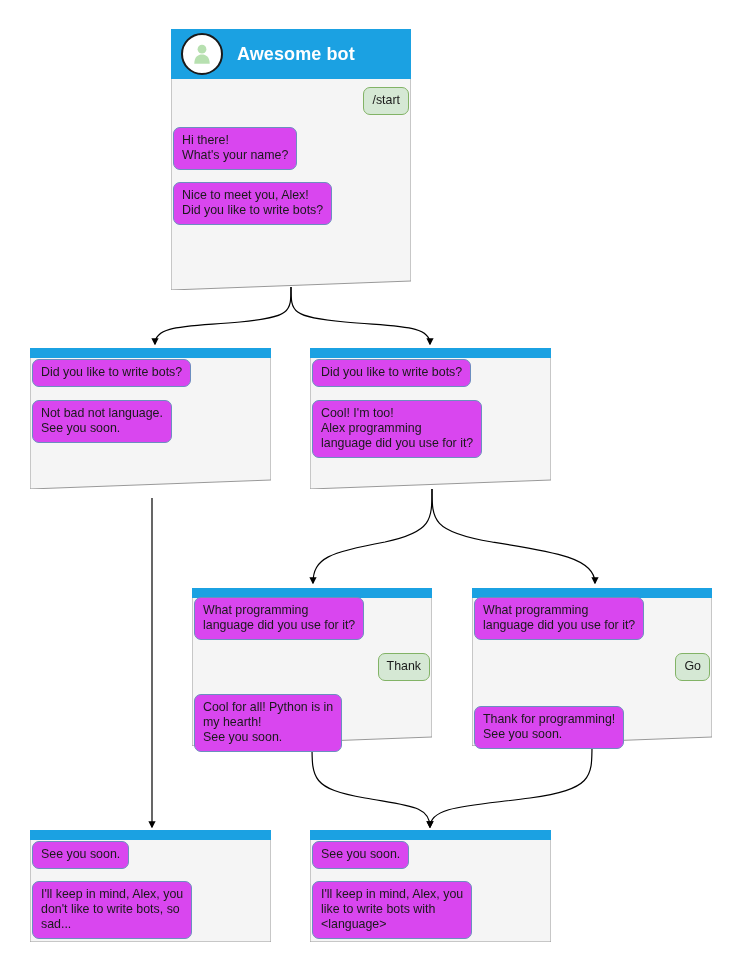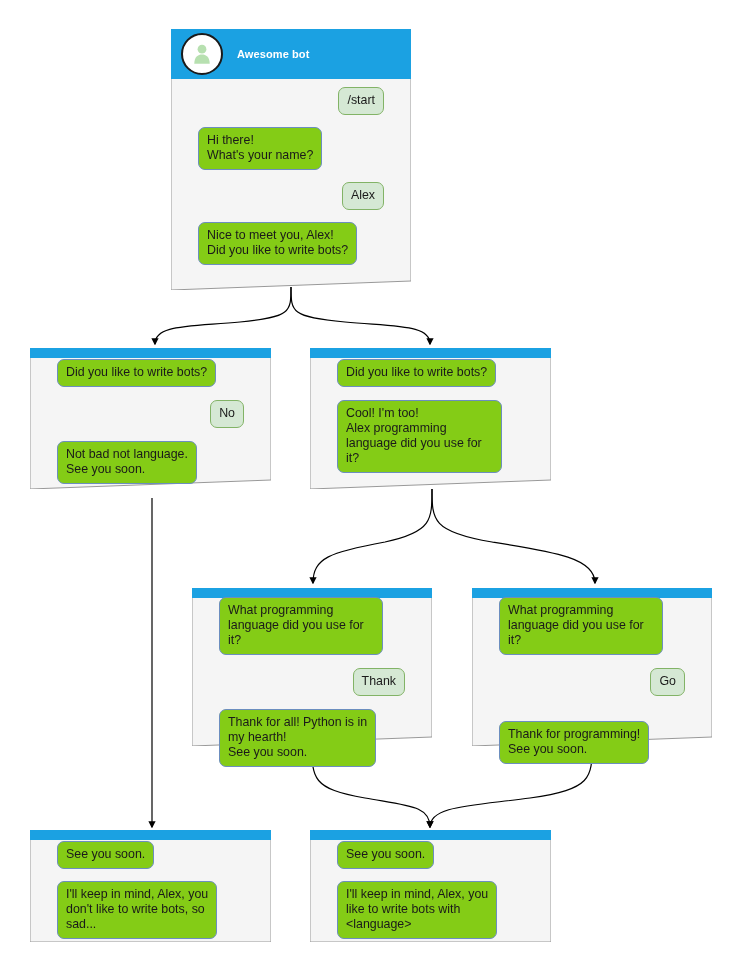--- a/index.html
+++ b/index.html
@@ -74,53 +74,53 @@
     border-radius: 50%;
     background: #ffffff;
     border: 2px solid #1a1a1a;
     display: flex;
     align-items: center;
     justify-content: center;
     flex: 0 0 auto;
   }
   .hdr-title {
     color: #ffffff;
-    font-size: 11px;
+    font-size: 18px;
     font-weight: bold;
     margin-left: 14px;
     letter-spacing: .1px;
     white-space: nowrap;
   }
 
   
   .msgs {
     position: absolute;
     left: 0;
     width: 100%;
     box-sizing: border-box;
-    padding: 0 27px;
+    padding: 0 2px;
   }
   .row {
     display: flex;
     width: 100%;
   }
   .row.left  { justify-content: flex-start; }
   .row.right { justify-content: flex-end; }
 
   .bubble {
     box-sizing: border-box;
     border-radius: 7px;
     font-size: 12.4px;
     line-height: 15px;
     padding: 5px 8px 6px 8px;
     white-space: pre-line;
     max-width: 88%;
   }
   .bubble.bot {
-    background: #84cc16;
+    background: #d946ef;
     border: 1px solid #6c8ebf;
   }
   .bubble.user {
     background: #d5e8d4;
     border: 1px solid #82b366;
   }
 </style>
 </head>
 <body>
 
@@ -163,43 +163,37 @@
         <div class="hdr-title">Awesome bot</div>
       </div>
       <div class="msgs" style="top:58px;">
         <div class="row right" style="margin-bottom:12px;">
           <div class="bubble user">/start</div>
         </div>
         <div class="row left" style="margin-bottom:12px;">
           <div class="bubble bot">Hi there!
 What's your name?</div>
         </div>
-        <div class="row right" style="margin-bottom:12px;">
-          <div class="bubble user">Alex</div>
-        </div>
         <div class="row left">
           <div class="bubble bot">Nice to meet you, Alex!
 Did you like to write bots?</div>
         </div>
       </div>
     </div>
   </div>
 
   <div class="node" style="left:30px; top:348px; width:241px; height:141px;">
     <svg class="node-skew" viewBox="0 0 241 141" preserveAspectRatio="none" xmlns="http://www.w3.org/2000/svg">
       <polygon points="0,0 241,0 241,132 0,141" fill="#f5f5f5" stroke="#999999" stroke-width="1"></polygon>
     </svg>
     <div class="node-body">
       <div class="hdr hdr-slim"></div>
       <div class="msgs" style="top:11px;">
         <div class="row left" style="margin-bottom:13px;">
           <div class="bubble bot">Did you like to write bots?</div>
-        </div>
-        <div class="row right" style="margin-bottom:13px;">
-          <div class="bubble user">No</div>
         </div>
         <div class="row left">
           <div class="bubble bot">Not bad not language.
 See you soon.</div>
         </div>
       </div>
     </div>
   </div>
 
   <div class="node" style="left:310px; top:348px; width:241px; height:141px;">
@@ -229,21 +223,21 @@
       <div class="hdr hdr-slim"></div>
       <div class="msgs" style="top:9px;">
         <div class="row left" style="margin-bottom:13px;">
           <div class="bubble bot">What programming
 language did you use for it?</div>
         </div>
         <div class="row right" style="margin-bottom:13px;">
           <div class="bubble user">Thank</div>
         </div>
         <div class="row left">
-          <div class="bubble bot">Thank for all! Python is in
+          <div class="bubble bot">Cool for all! Python is in
 my hearth!
 See you soon.</div>
         </div>
       </div>
     </div>
   </div>
 
   <div class="node" style="left:472px; top:588px; width:240px; height:158px;">
     <svg class="node-skew" viewBox="0 0 240 158" preserveAspectRatio="none" xmlns="http://www.w3.org/2000/svg">
       <polygon points="0,0 240,0 240,149 0,158" fill="#f5f5f5" stroke="#999999" stroke-width="1"></polygon>

